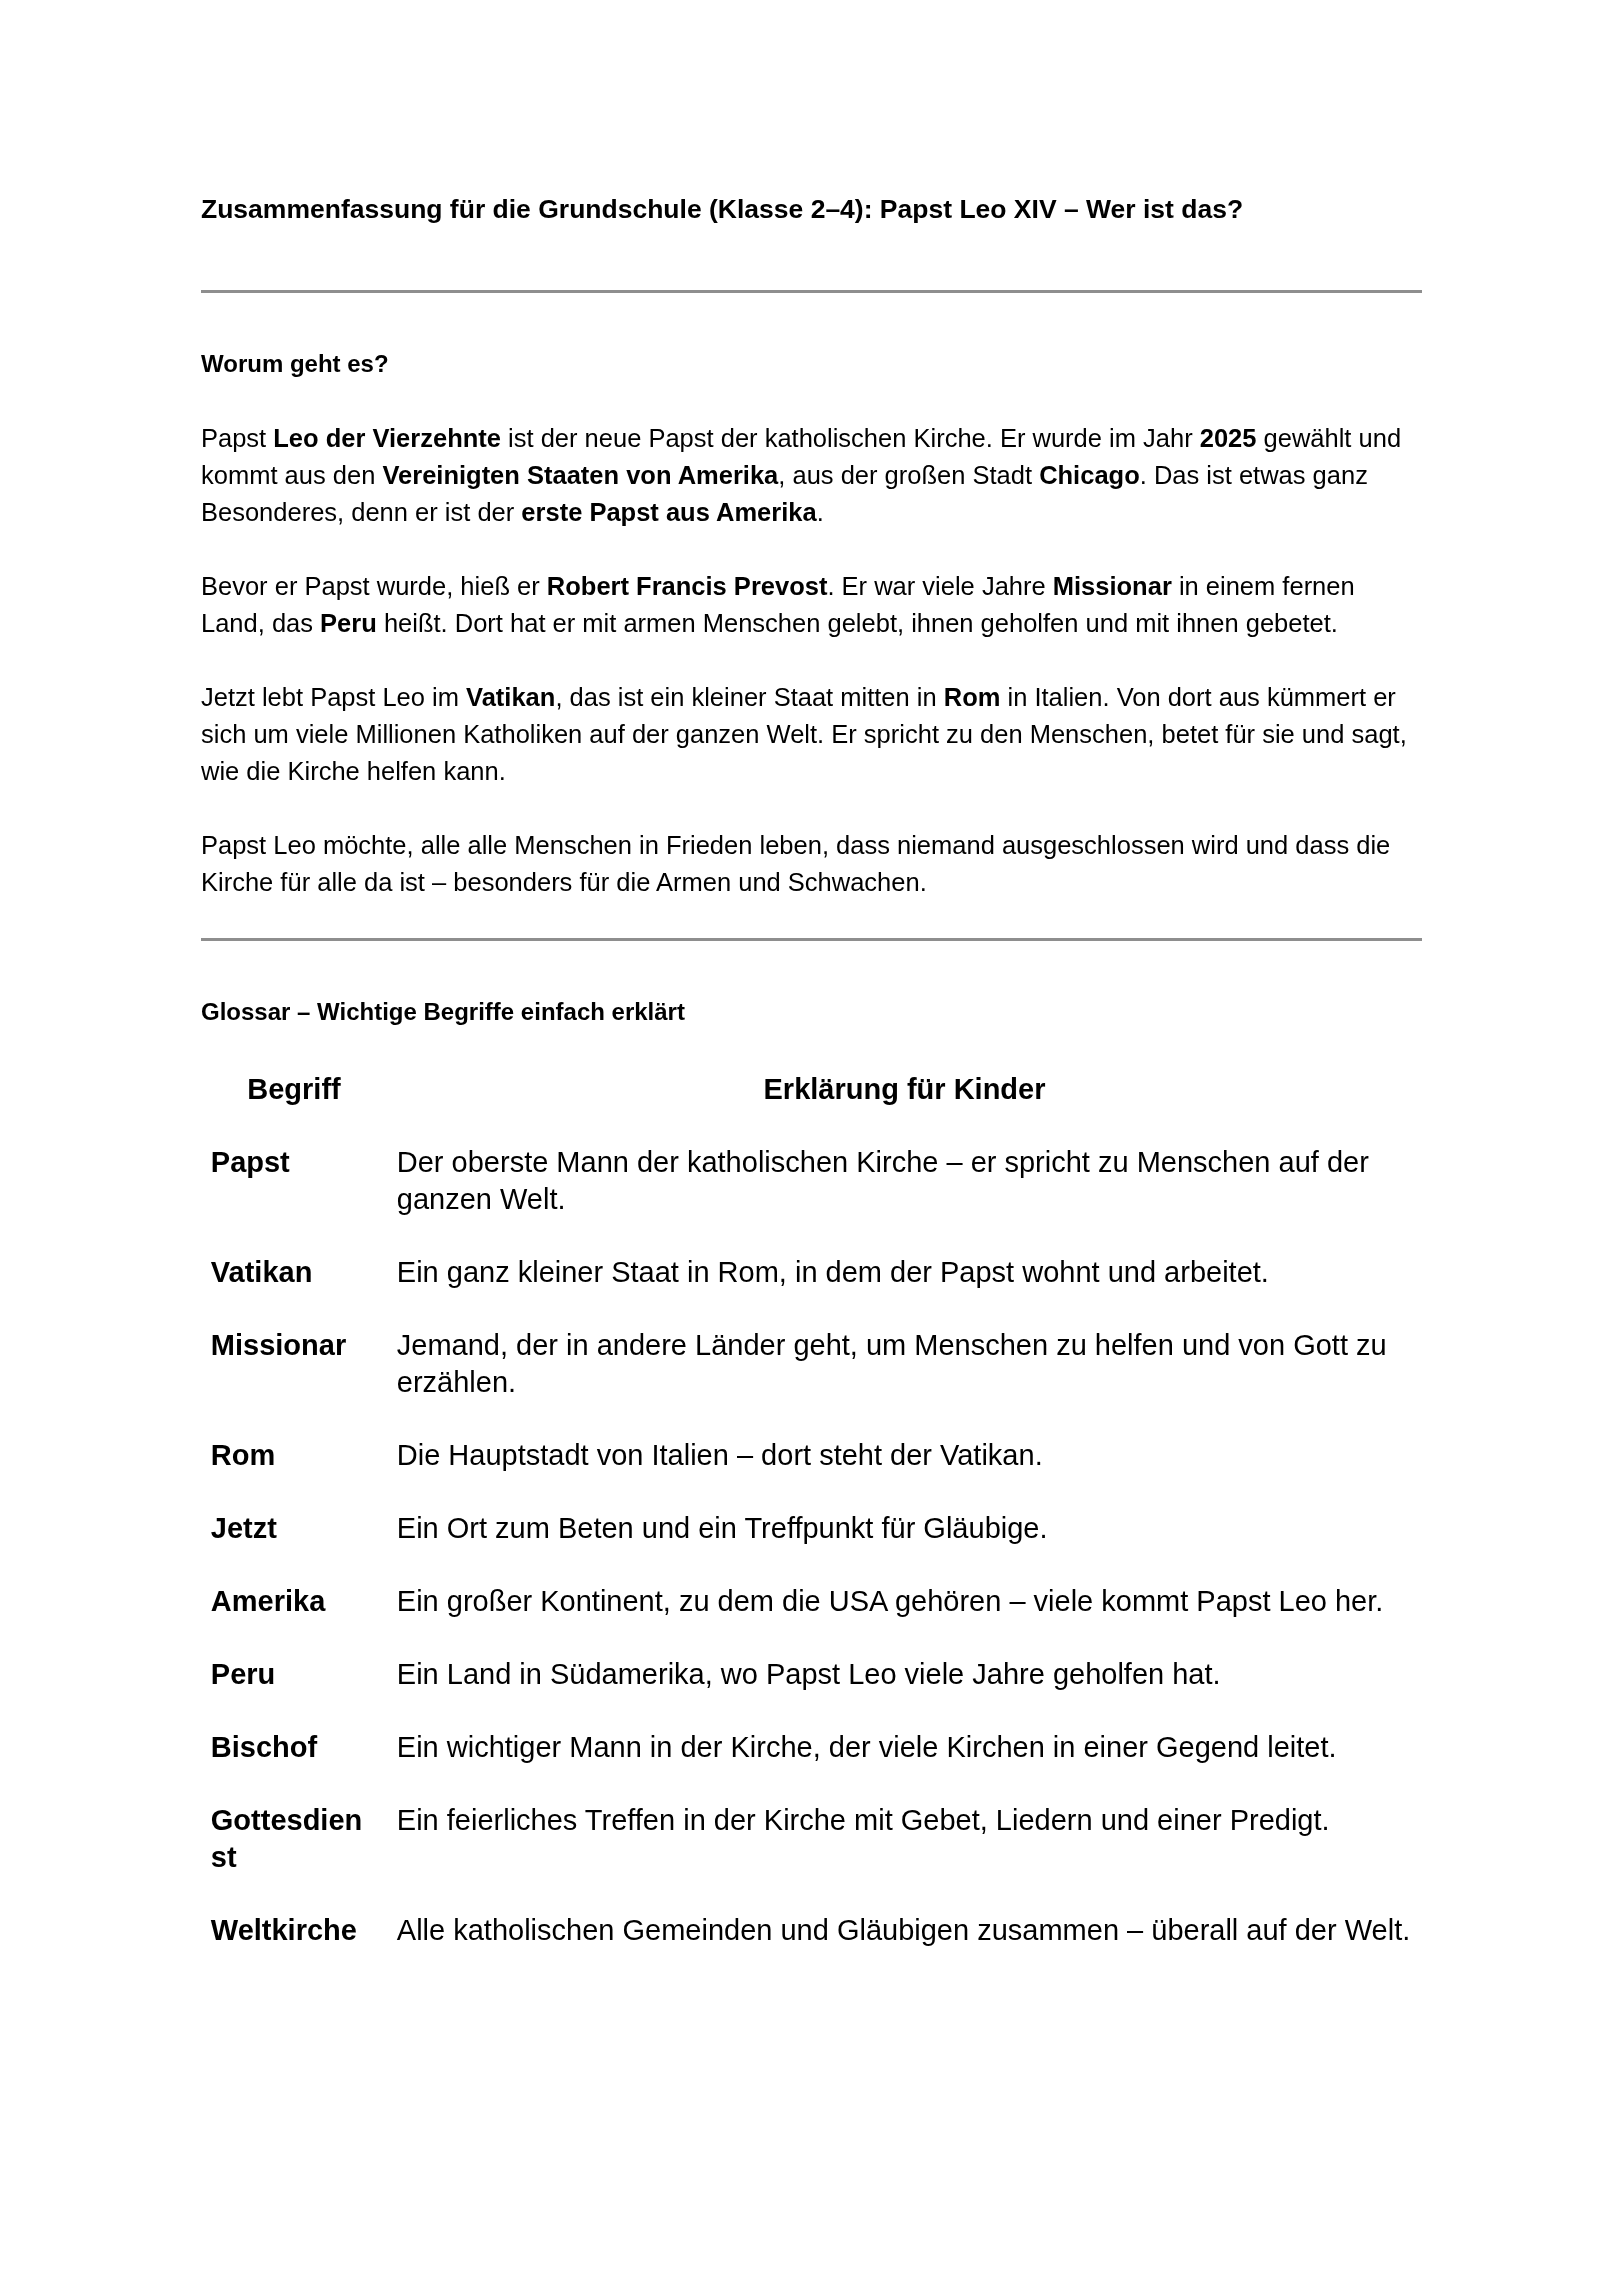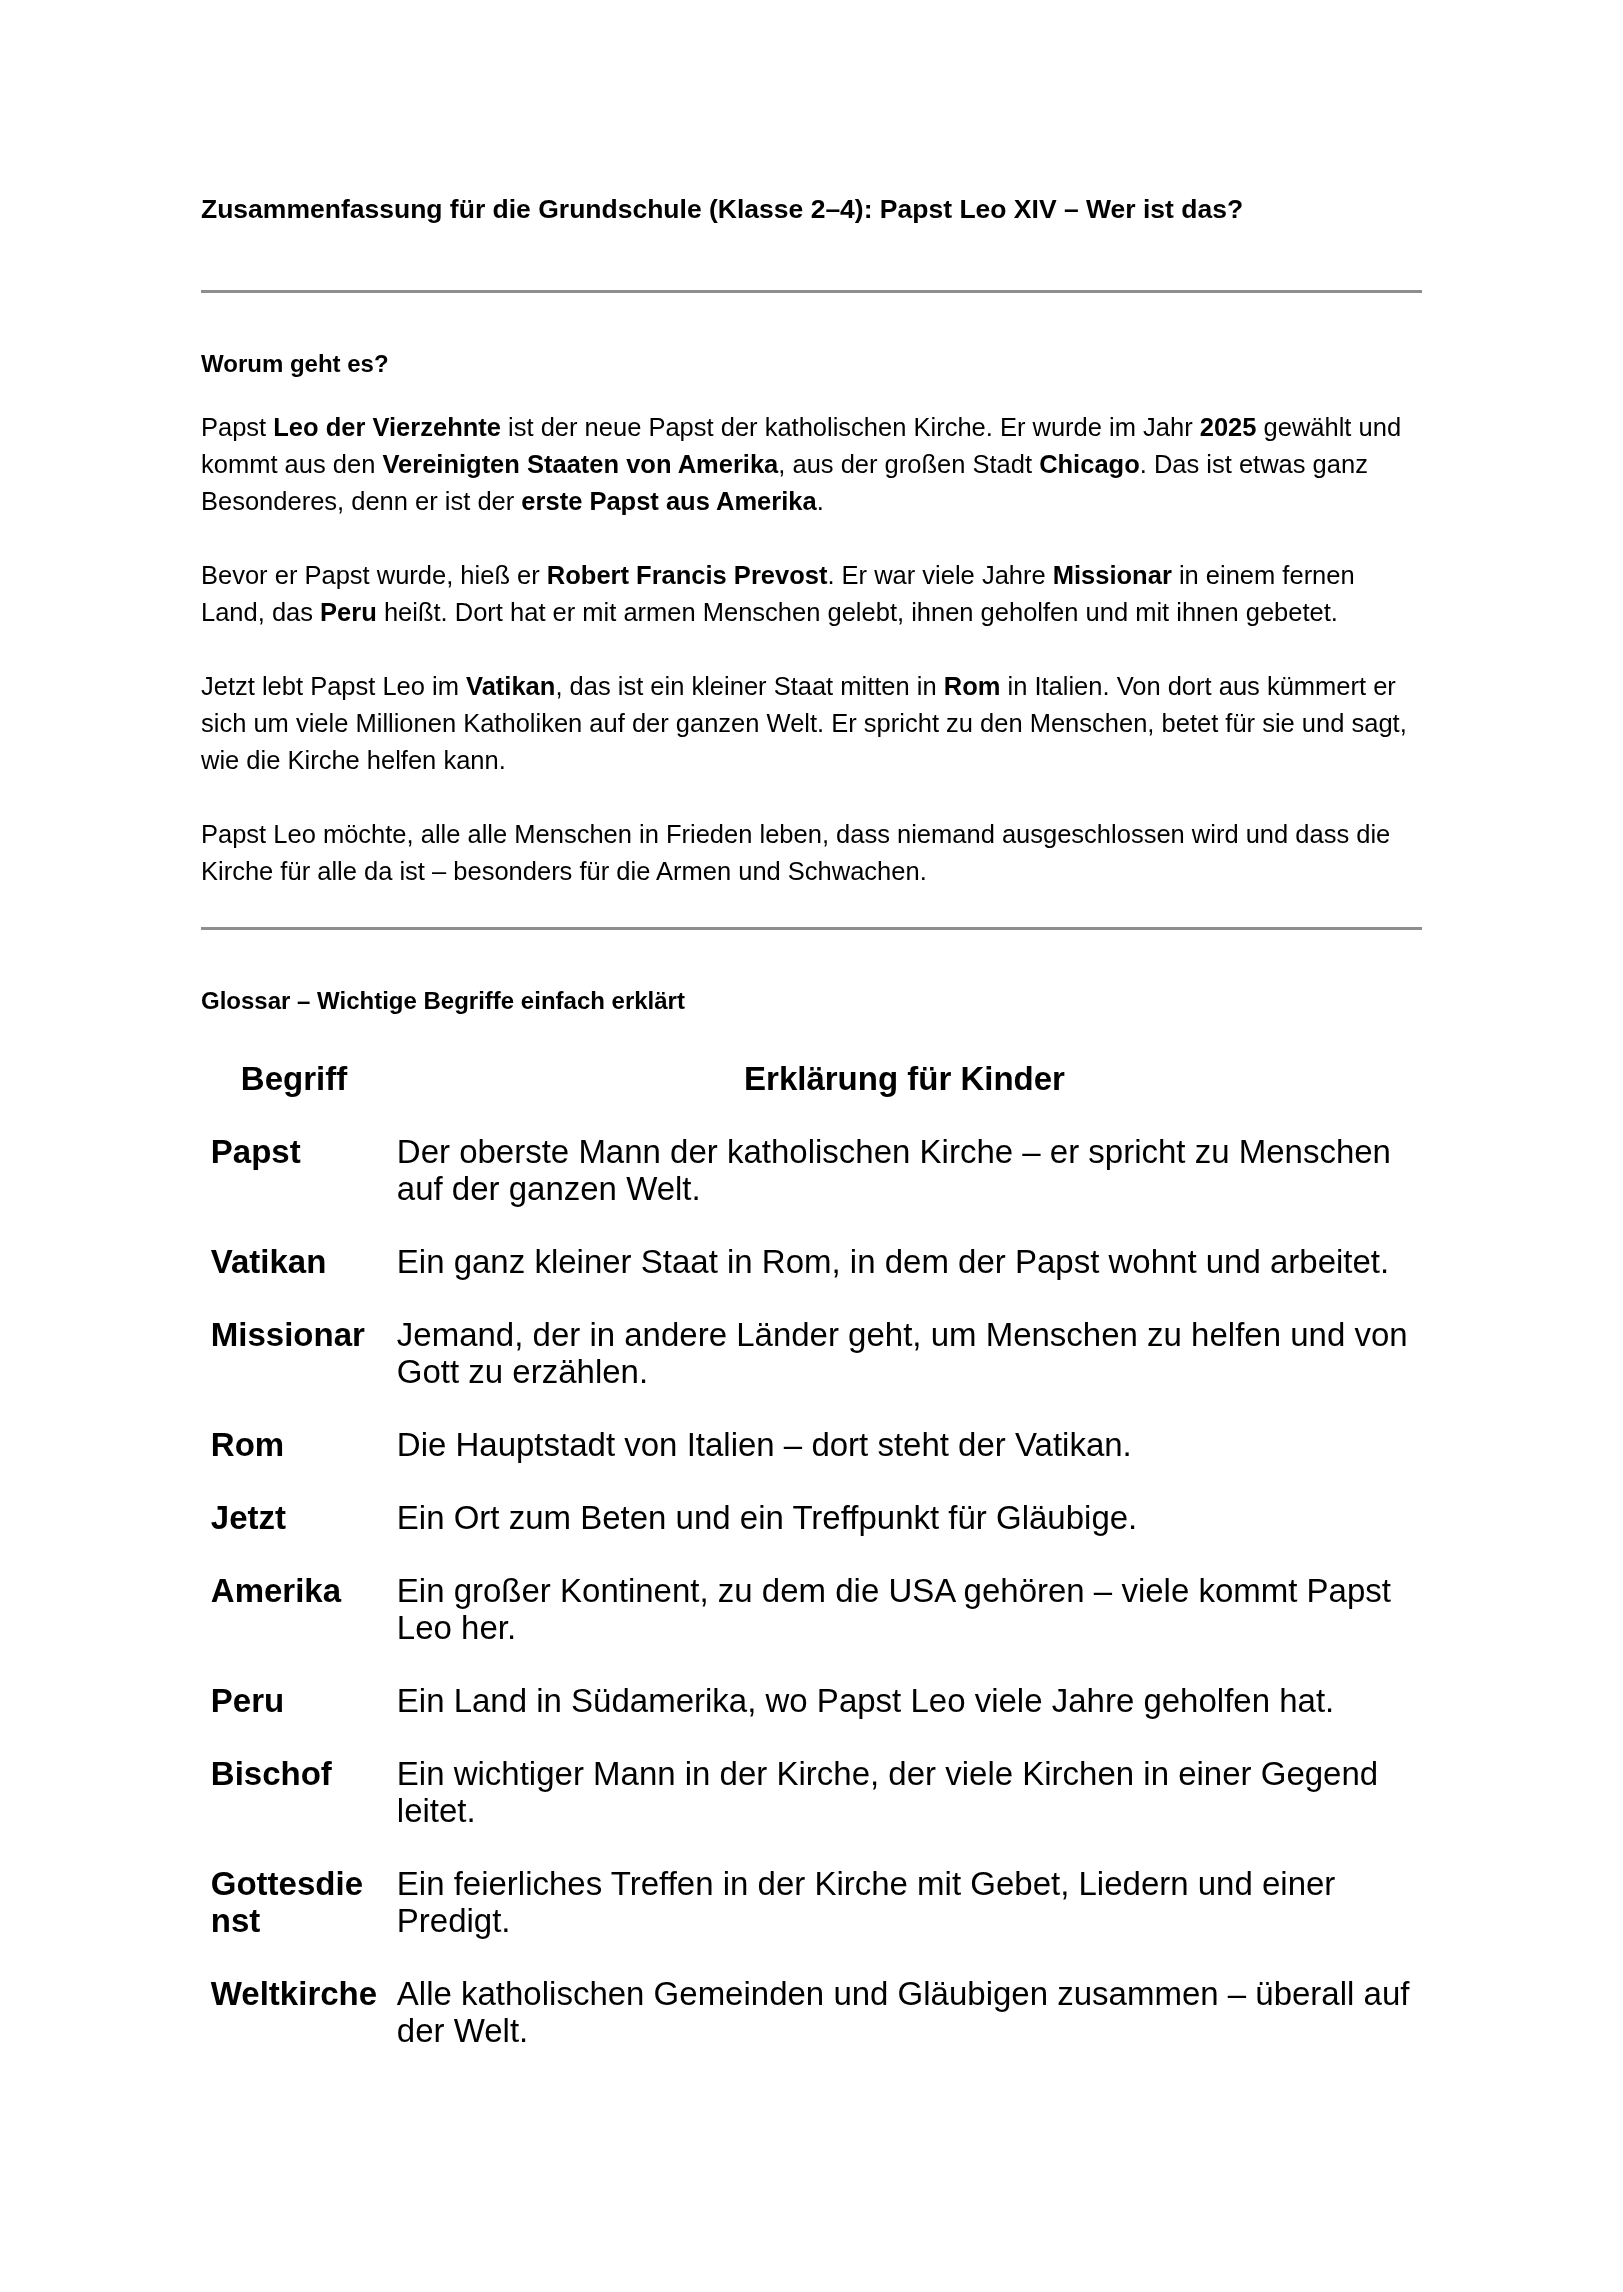--- a/index.html
+++ b/index.html
@@ -35,38 +35,38 @@
   .divider.second {
     margin-top: 29px;
   }
   .section-heading {
     margin: 51px 0 0 0;
     font-size: 24px;
     font-weight: 700;
     line-height: 40px;
   }
   .intro-paragraphs {
-    margin-top: 25px;
+    margin-top: 36px;
   }
   .body-para {
     margin: 0 0 37px 0;
     font-size: 25.5px;
     line-height: 37px;
   }
   .body-para b { font-weight: 700; }
   .glossary-table {
     margin-top: 21.6px;
     width: 100%;
     border-collapse: collapse;
     table-layout: fixed;
   }
   .glossary-table th,
   .glossary-table td {
     vertical-align: top;
-    font-size: 33px;
+    font-size: 29px;
     line-height: 37px;
     padding: 18px 9.8px 18px 9.8px;
   }
   .glossary-table col.term-col { width: 186px; }
   .glossary-table th {
     font-weight: 700;
     text-align: center;
   }
   .term-cell {
     font-weight: 700;

